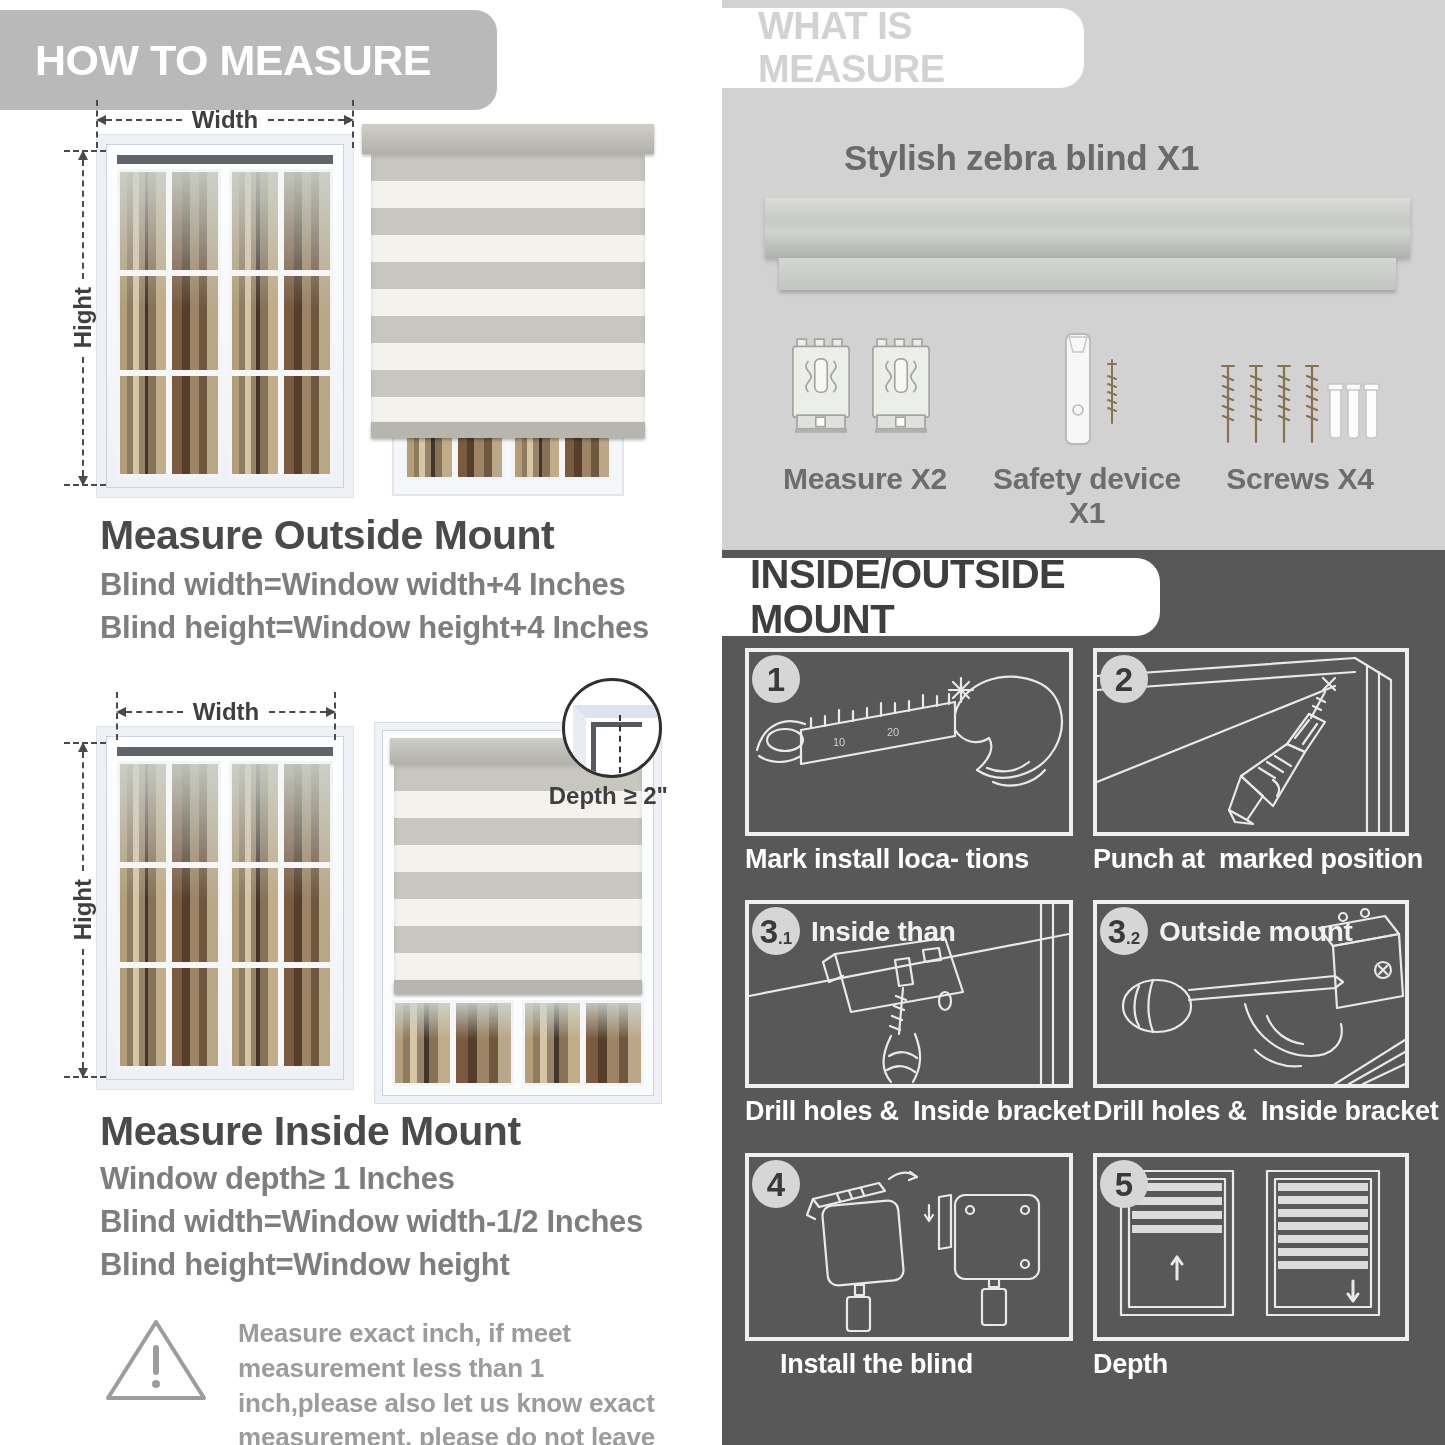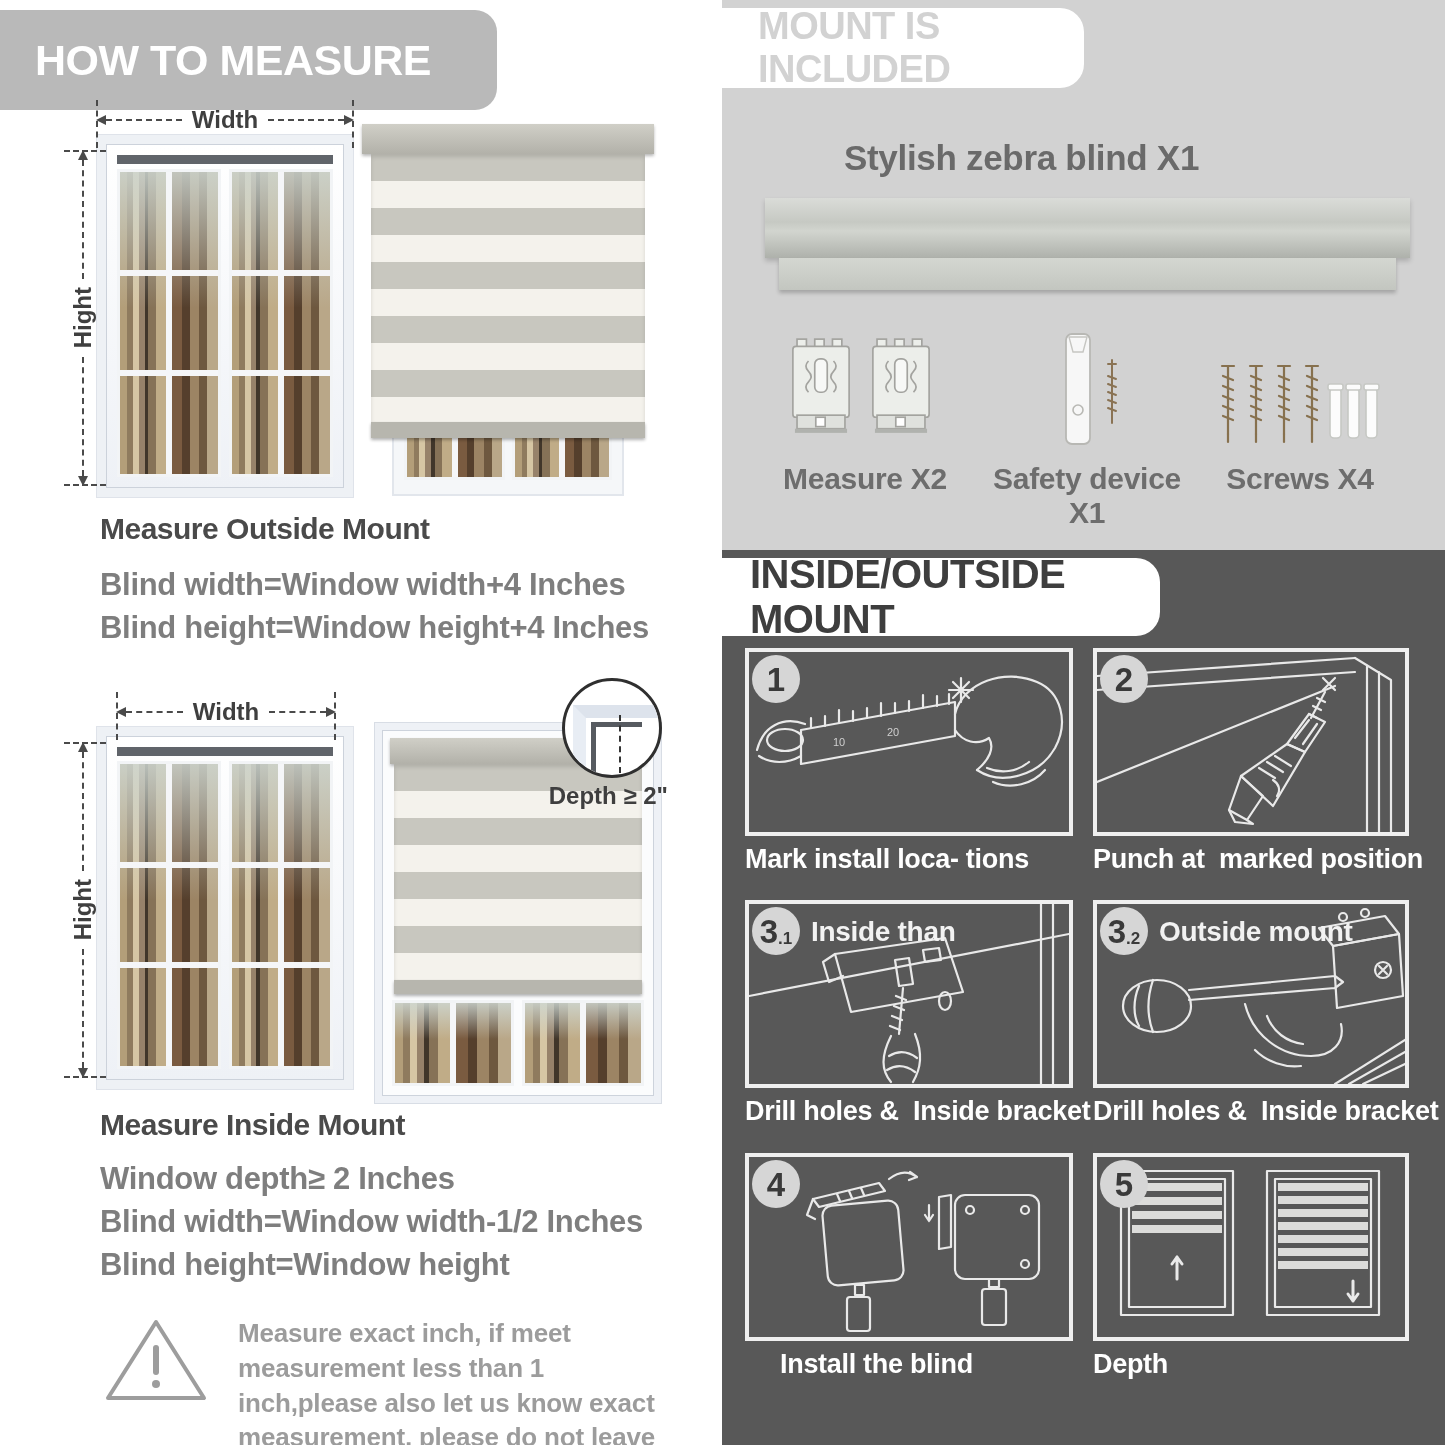--- a/index.html
+++ b/index.html
@@ -9,21 +9,21 @@
     -webkit-font-smoothing:antialiased;
   }
   .abs{position:absolute;}
 
   
   .banner{display:flex;align-items:center;font-weight:bold;letter-spacing:-.5px;box-sizing:border-box;}
   .banner.gray{background:#b9b9b9;color:#ffffff;border-radius:0 22px 22px 0;font-size:43px;padding-left:35px;}
   .banner.white{background:#ffffff;border-radius:0 24px 24px 0;}
 
   
-  .h-title{font-size:30px;font-weight:bold;color:#4a4a4a;letter-spacing:-.5px;}
+  .h-title{font-size:41px;font-weight:bold;color:#4a4a4a;letter-spacing:-.5px;}
   .formula{font-size:31px;font-weight:bold;color:#7e7e7e;letter-spacing:-.3px;}
   .warn-text{font-size:26px;font-weight:bold;color:#9c9c9c;line-height:1.34;letter-spacing:-.2px;}
 
   
   .photo{
     background-color:#8a7458;
     background-image:
       linear-gradient(180deg, rgba(206,215,210,.85), rgba(206,215,210,0) 45%),
       linear-gradient(90deg,#b39e79 0 7%,#8f7b5e 7% 13%,#d6c6a4 13% 19%,#97826a 19% 25%,
         #41362a 25% 29%,#867257 29% 37%,#c0ac87 37% 47%,#5c4a38 47% 53%,#7a5b40 53% 63%,
@@ -192,36 +192,36 @@
   </div>
   <div class="callout" style="right:0;top:-44px;">
     <div class="co-band"></div>
     <div class="co-dark"></div>
     <div class="co-dash"></div>
   </div>
   <div class="abs depth-note" style="right:-6px;top:60px;">Depth ≥ 2"</div>
 </div>
 
 <div class="abs h-title" style="left:100px;top:1108px;">Measure Inside Mount</div>
-<div class="abs formula" style="left:100px;top:1161px;">Window depth≥ 2 Inches</div>
+<div class="abs formula" style="left:100px;top:1161px;">Window depth≥ 1 Inches</div>
 <div class="abs formula" style="left:100px;top:1204px;">Blind width=Window width-1/2 Inches</div>
 <div class="abs formula" style="left:100px;top:1247px;">Blind height=Window height</div>
 
 <div class="abs" style="left:100px;top:1314px;width:570px;display:flex;gap:26px;align-items:flex-start;">
   <svg width="112" height="92" viewBox="0 0 112 92">
     <path d="M56 8 L104 84 L8 84 Z" fill="none" stroke="#9d9d9d" stroke-width="4" stroke-linejoin="round"></path>
     <line x1="56" y1="34" x2="56" y2="58" stroke="#9d9d9d" stroke-width="6" stroke-linecap="round"></line>
     <circle cx="56" cy="70" r="4" fill="#9d9d9d"></circle>
   </svg>
   <p class="warn-text" style="margin:2px 0 0;width:430px;">Measure exact inch, if meet measurement less than 1 inch,please also let us know exact measurement, please do not leave it</p>
 </div>
 
 <div class="abs included-bg" style="left:722px;top:0;width:723px;height:550px;"></div>
 <div class="abs banner white" style="left:722px;top:8px;width:362px;height:80px;">
-  <span class="included-title">MOUNT IS INCLUDED</span>
+  <span class="included-title">WHAT IS MEASURE</span>
 </div>
 <div class="abs product-label" style="left:722px;top:138px;width:599px;">Stylish zebra blind X1</div>
 
 <div class="abs rail-main" style="left:765px;top:198px;width:645px;height:60px;"></div>
 <div class="abs rail-under" style="left:779px;top:258px;width:617px;height:32px;"></div>
 
 <div class="abs hw-row" style="left:786px;top:336px;">
   <svg width="70" height="100" viewBox="0 0 66 96">
     <g stroke="#a3a39f" stroke-width="1.6" fill="#eceeea">
       <rect x="10" y="3" width="9" height="8"></rect>

